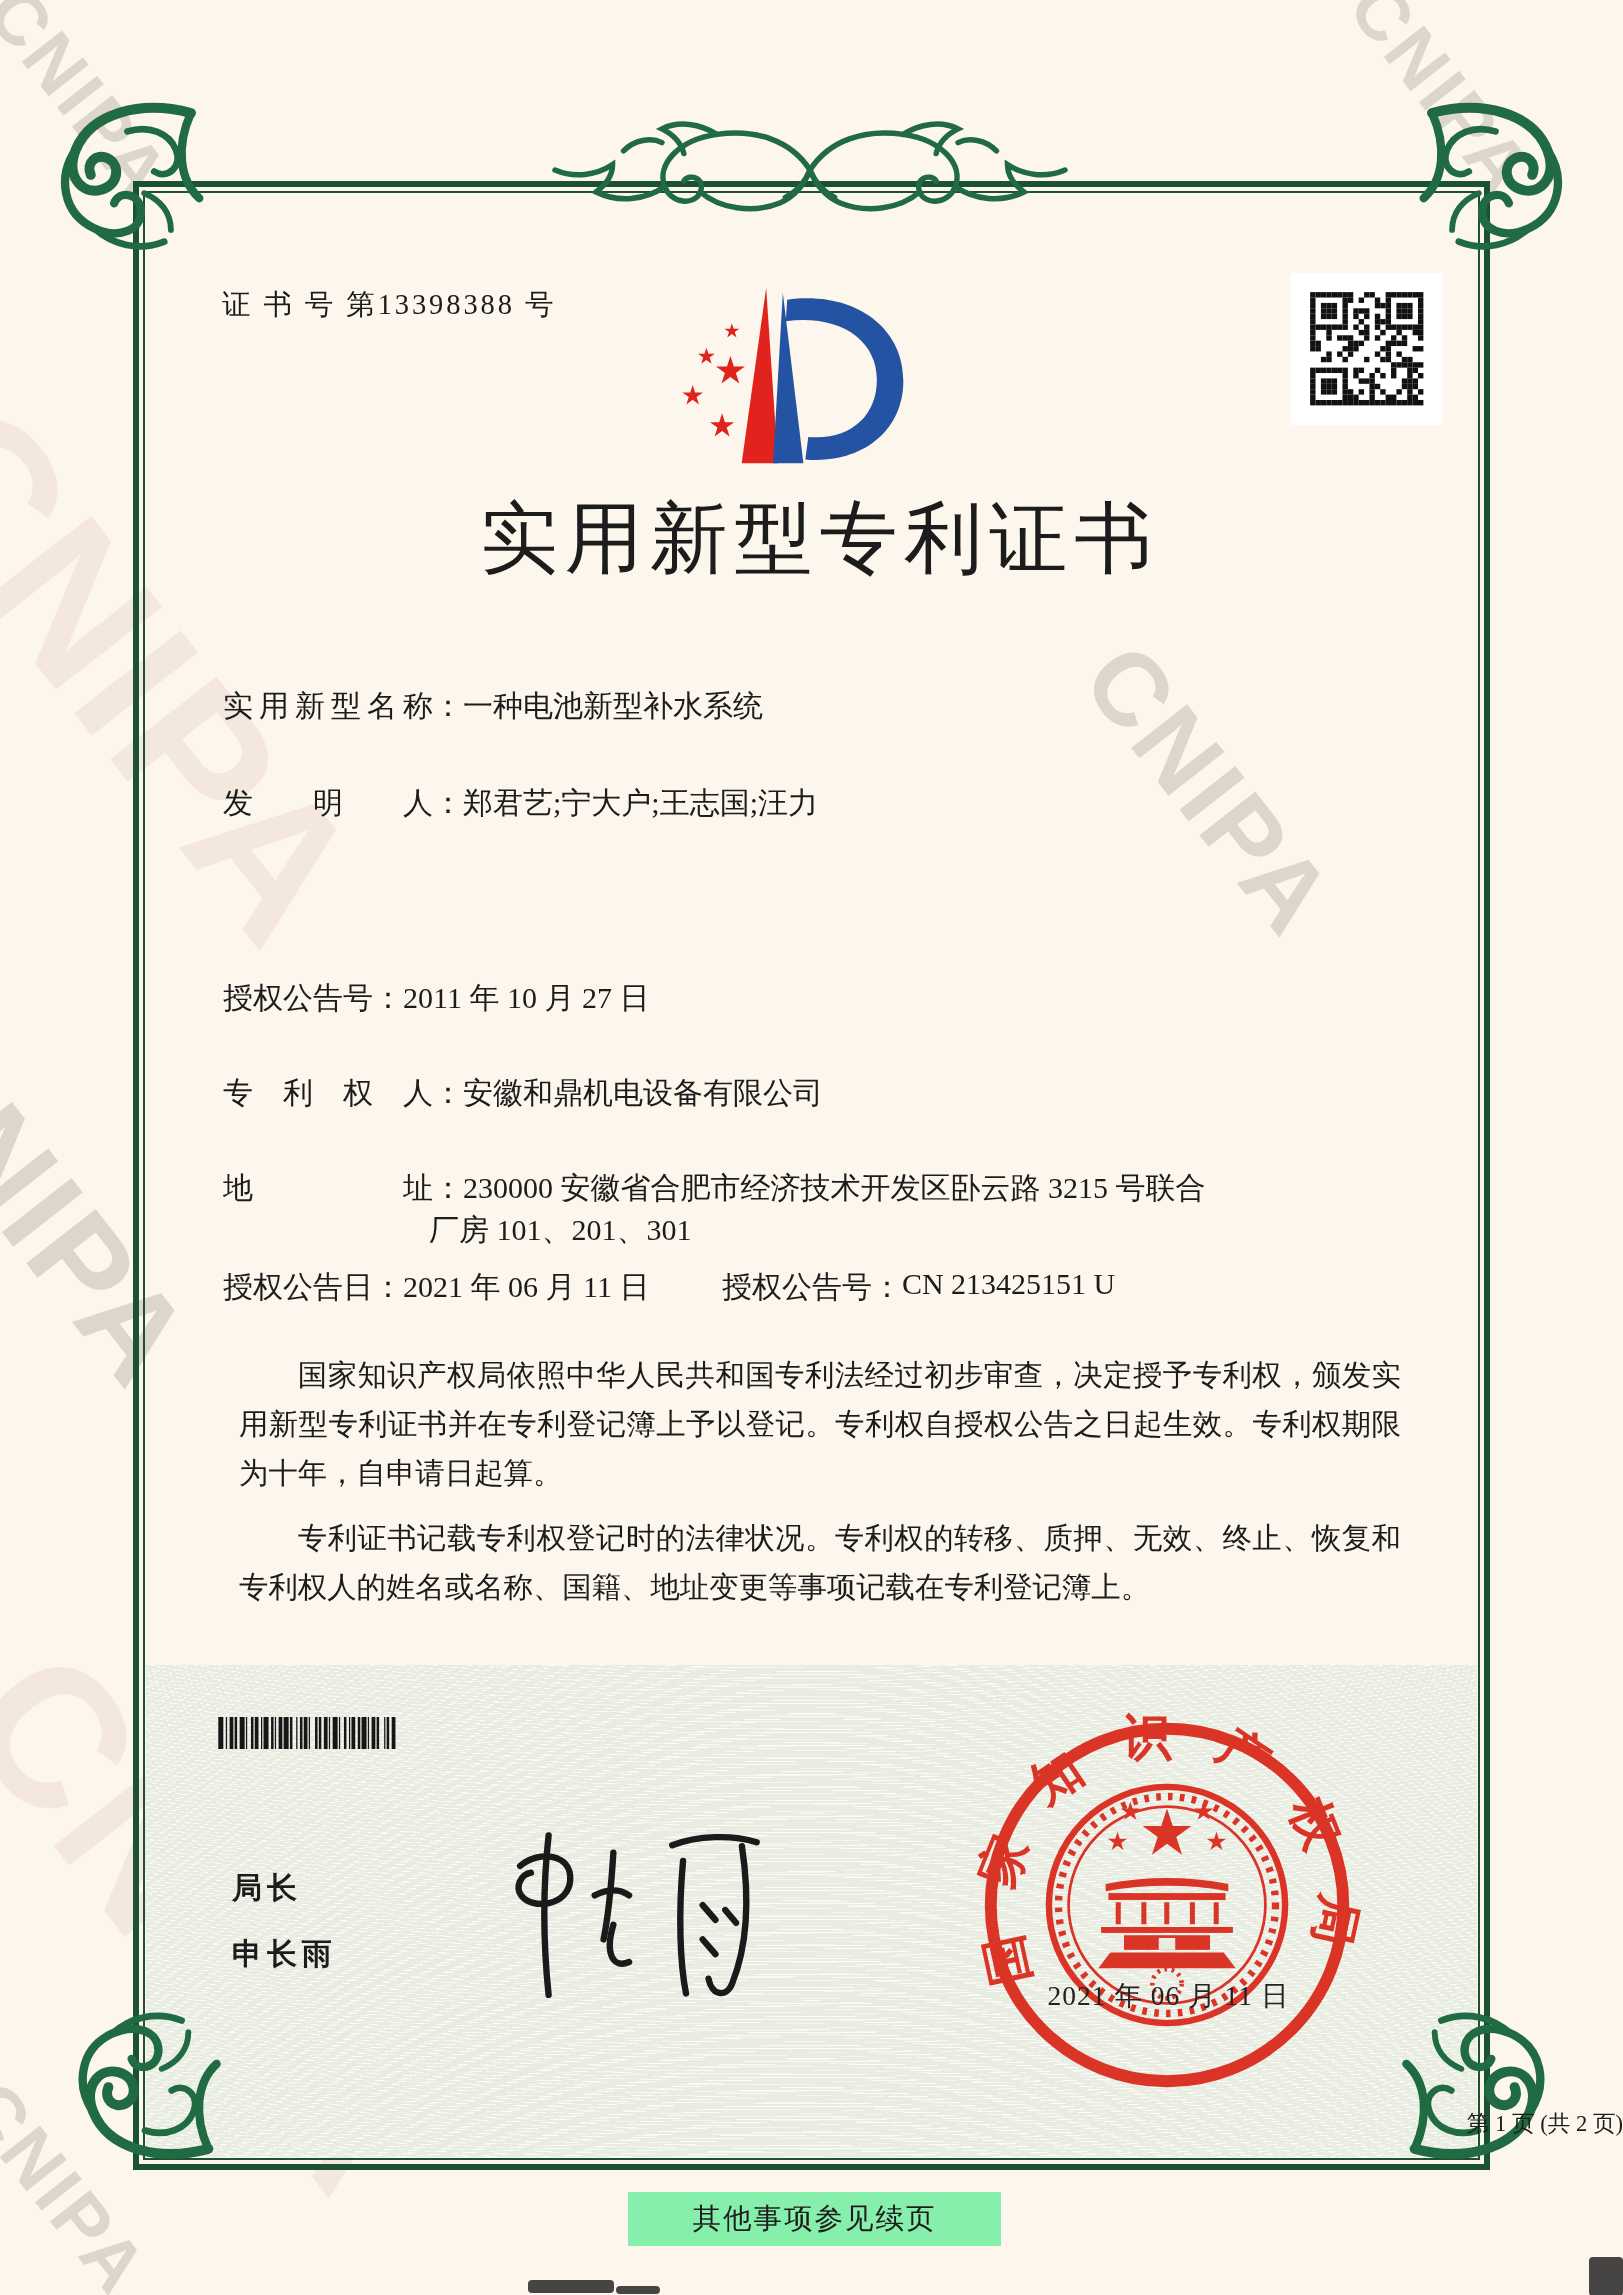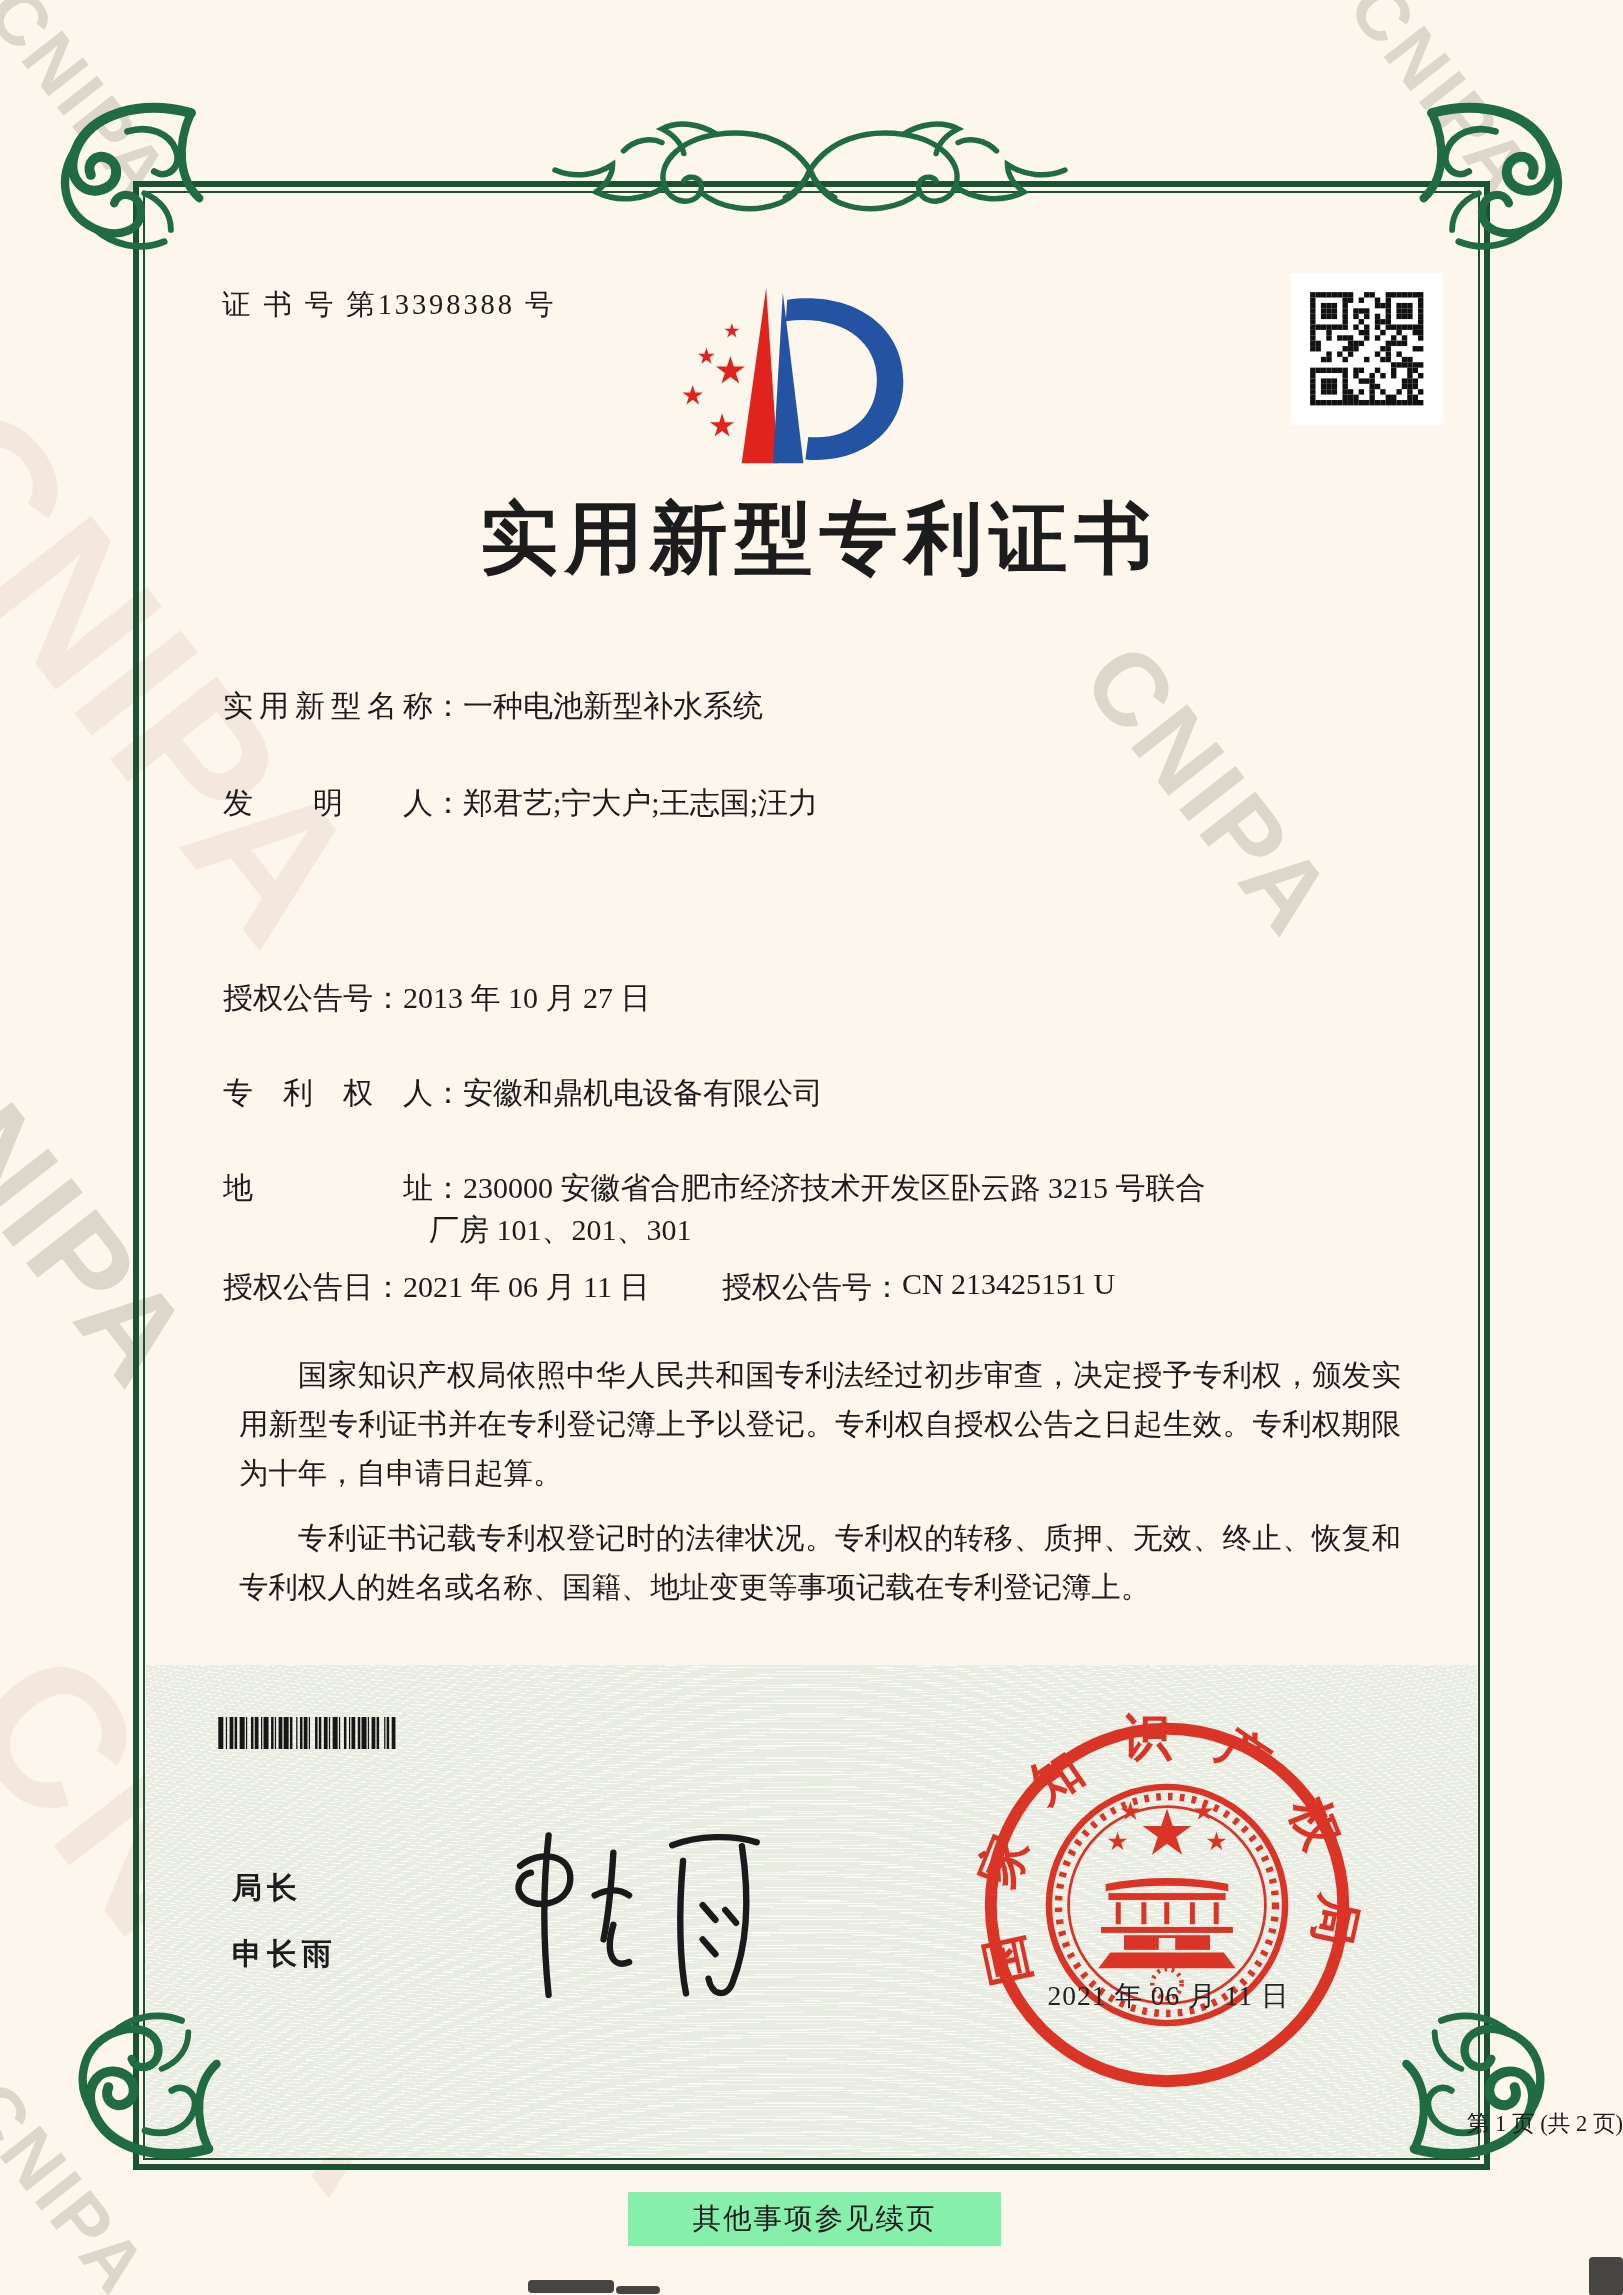--- a/index.html
+++ b/index.html
@@ -26,21 +26,21 @@
   .guilloche{
     position:absolute;left:146px;top:1665px;width:1331px;height:492px;
     background-color:#e9ece1;
     background-image:
       repeating-radial-gradient(115% 85% at 50% -55%, rgba(255,255,255,0) 0 10.3px, rgba(255,255,255,.8) 10.3px 11.8px),
       repeating-radial-gradient(130% 95% at 45% 175%, rgba(255,255,255,0) 0 11.8px, rgba(255,255,255,.55) 11.8px 13.3px);
   }
   
   .certno{position:absolute;left:222px;top:286px;font-size:28.5px;letter-spacing:2.9px;}
   .title{position:absolute;left:16px;right:0;top:487px;text-align:center;
-    font-size:78px;font-weight:bold;letter-spacing:6.9px;}
+    font-size:78px;font-weight:normal;letter-spacing:6.9px;}
   
   .row{position:absolute;left:223px;font-size:30px;white-space:nowrap;}
   .lab{display:inline-block;vertical-align:top;}
   .lab.wide{width:210px;text-align:justify;text-align-last:justify;}
   .colon{display:inline-block;vertical-align:top;}
   .val{display:inline-block;vertical-align:top;}
   .addr2{position:absolute;left:429px;top:1210px;font-size:30px;}
   .row .second{margin-left:65px;}
   
   .paras{position:absolute;left:223px;top:1335px;width:1194px;
@@ -386,21 +386,21 @@
 
   <div class="title">实用新型专利证书</div>
 
   <div class="row" style="top:686px">
     <span class="lab wide">实用新型名称</span><span class="colon">：</span><span class="val">一种电池新型补水系统</span>
   </div>
   <div class="row" style="top:783px">
     <span class="lab wide">发明人</span><span class="colon">：</span><span class="val">郑君艺;宁大户;王志国;汪力</span>
   </div>
   <div class="row" style="top:978px">
-    <span class="lab">授权公告号</span><span class="colon">：</span><span class="val">2013 年 10 月 27 日</span>
+    <span class="lab">授权公告号</span><span class="colon">：</span><span class="val">2011 年 10 月 27 日</span>
   </div>
   <div class="row" style="top:1073px">
     <span class="lab wide">专利权人</span><span class="colon">：</span><span class="val">安徽和鼎机电设备有限公司</span>
   </div>
   <div class="row" style="top:1168px">
     <span class="lab wide">地址</span><span class="colon">：</span><span class="val">230000 安徽省合肥市经济技术开发区卧云路 3215 号联合</span>
   </div>
   <div class="addr2">厂房 101、201、301</div>
   <div class="row" style="top:1267px">
     <span class="lab">授权公告日</span><span class="colon">：</span><span class="val">2021 年 06 月 11 日</span>

